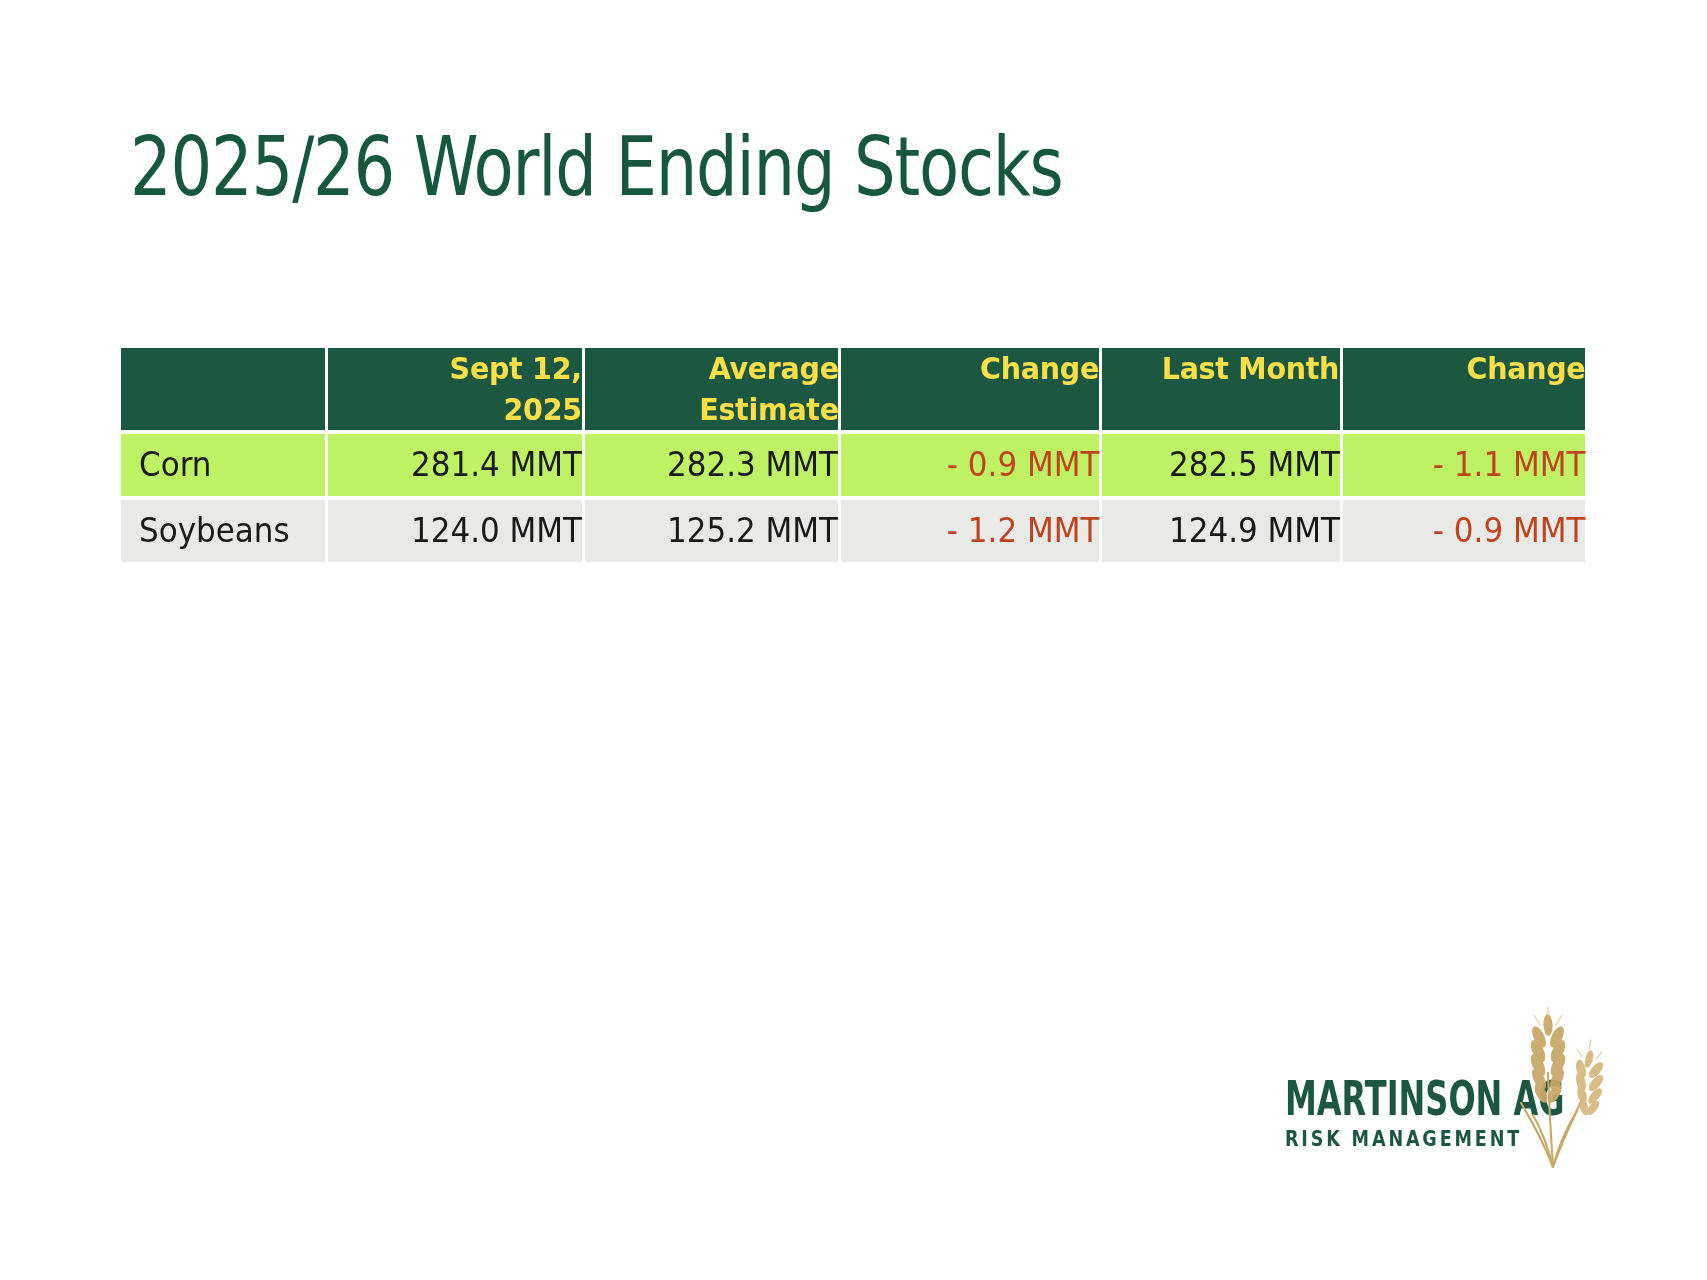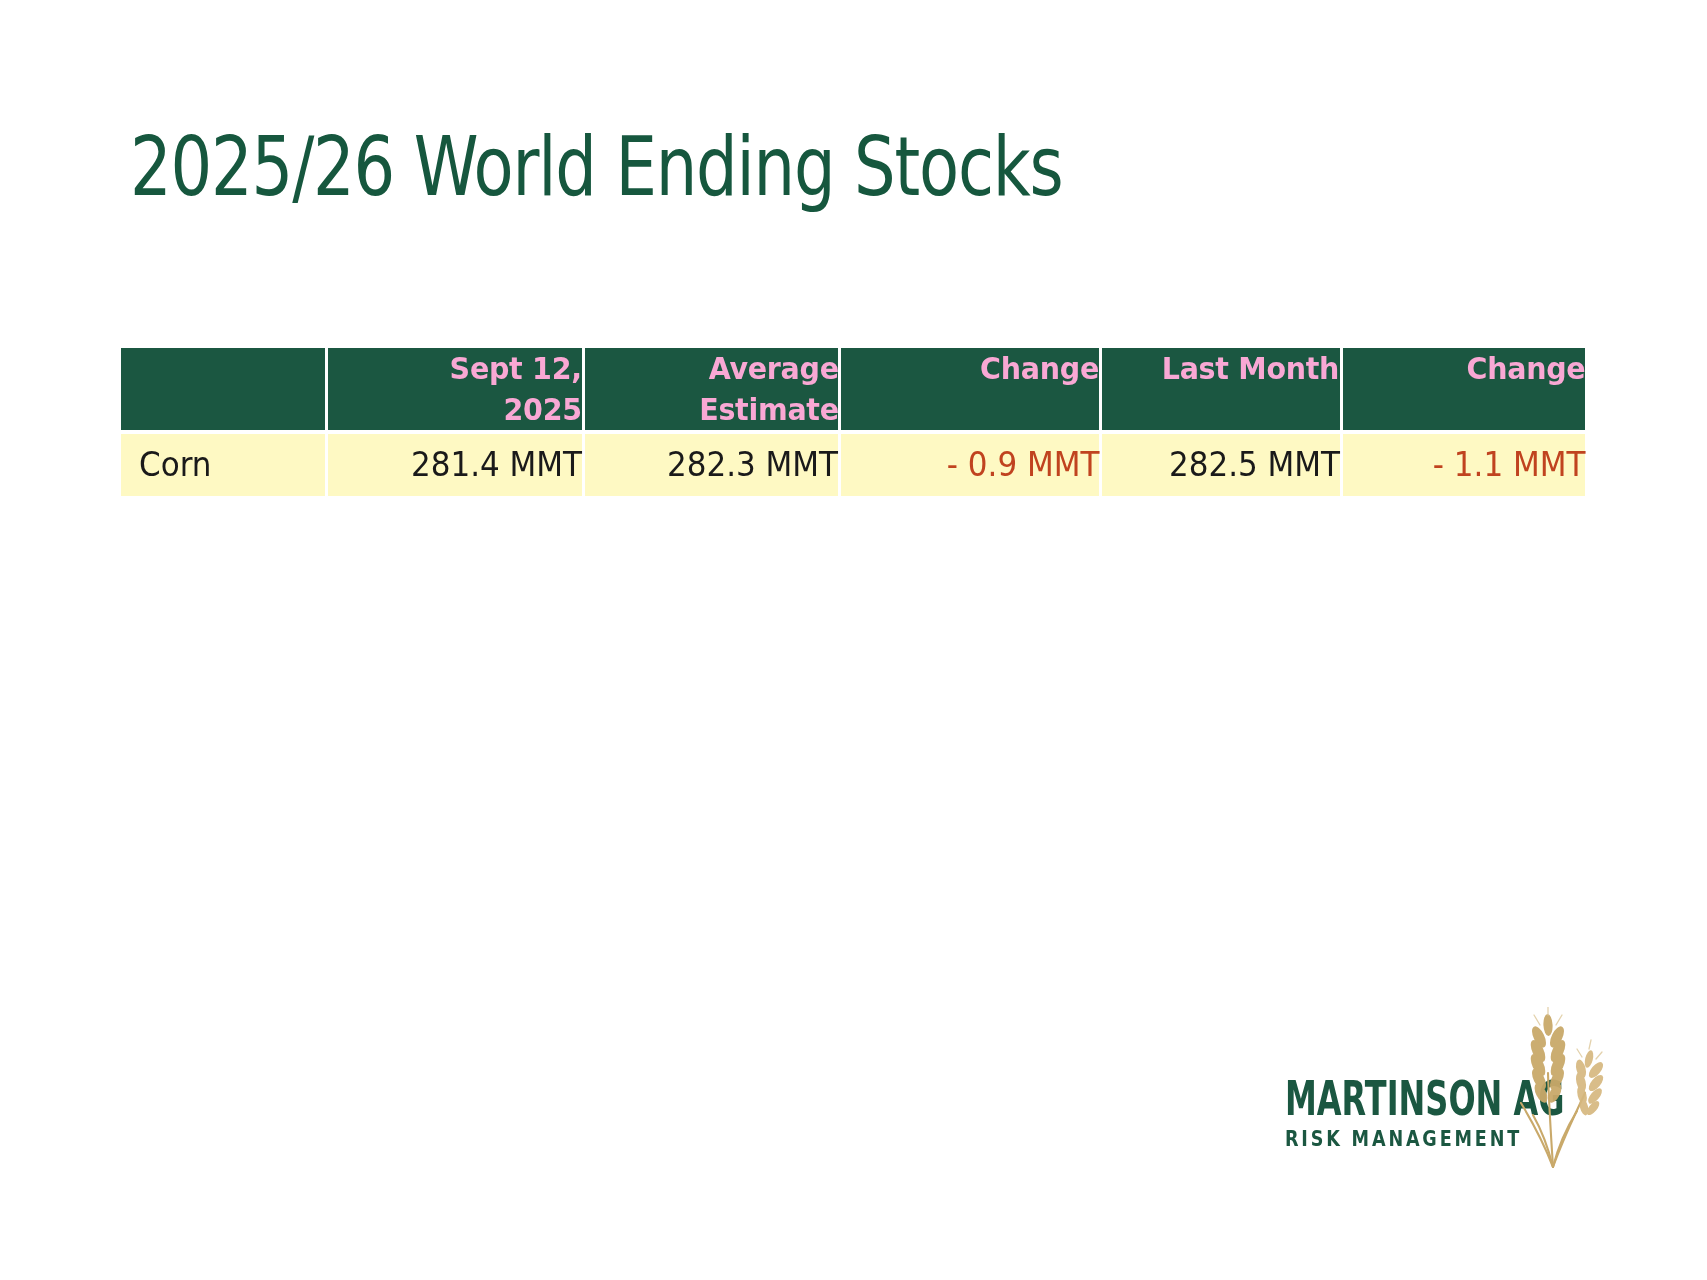--- a/index.html
+++ b/index.html
@@ -52,21 +52,21 @@
   }
   table.stocks-table th,
   table.stocks-table td {
     padding: 0;
     margin: 0;
   }
 
   
   thead th {
     background: #1b5741;
-    color: #f9a8d4;
+    color: #fde047;
     font-family: "DejaVu Sans", sans-serif;
     font-weight: bold;
     font-size: 31px;
     line-height: 1.32;
     text-align: right;
     vertical-align: top;
     padding: 15px 14px 16px 10px;
     height: 78px;
     transform-origin: center;
     letter-spacing: -0.3px;
@@ -107,21 +107,21 @@
   }
   tbody td.rowlabel {
     text-align: left;
     padding-left: 18px;
     padding-right: 8px;
   }
   tbody td.rowlabel .cell-txt {
     transform-origin: left center;
   }
 
-  tr.row-shade td { background: #fef9c3; }
+  tr.row-shade td { background: #bef264; }
   tr.row-light td { background: #e9eae8; }
 
   td.neg .cell-txt { color: #c0431f; }
   td.pos .cell-txt { color: #1b5741; }
 
   
   .logo {
     position: absolute;
     left: 1285px;
     top: 1035px;
@@ -220,20 +220,40 @@
             <span class="cell-txt">- 0.9 MMT</span>
           </td>
           <td>
             <span class="cell-txt">282.5 MMT</span>
           </td>
           <td class="neg">
             <span class="cell-txt">- 1.1 MMT</span>
           </td>
         </tr>
 
+        <tr class="row-light">
+          <td class="rowlabel">
+            <span class="cell-txt">Soybeans</span>
+          </td>
+          <td>
+            <span class="cell-txt">124.0 MMT</span>
+          </td>
+          <td>
+            <span class="cell-txt">125.2 MMT</span>
+          </td>
+          <td class="neg">
+            <span class="cell-txt">- 1.2 MMT</span>
+          </td>
+          <td>
+            <span class="cell-txt">124.9 MMT</span>
+          </td>
+          <td class="neg">
+            <span class="cell-txt">- 0.9 MMT</span>
+          </td>
+        </tr>
 
 
       </tbody>
     </table>
   </div>
 
   <div class="logo">
     <div class="logo-text">
       <div class="logo-main">MARTINSON AG</div>
       <div class="logo-sub">RISK MANAGEMENT</div>

